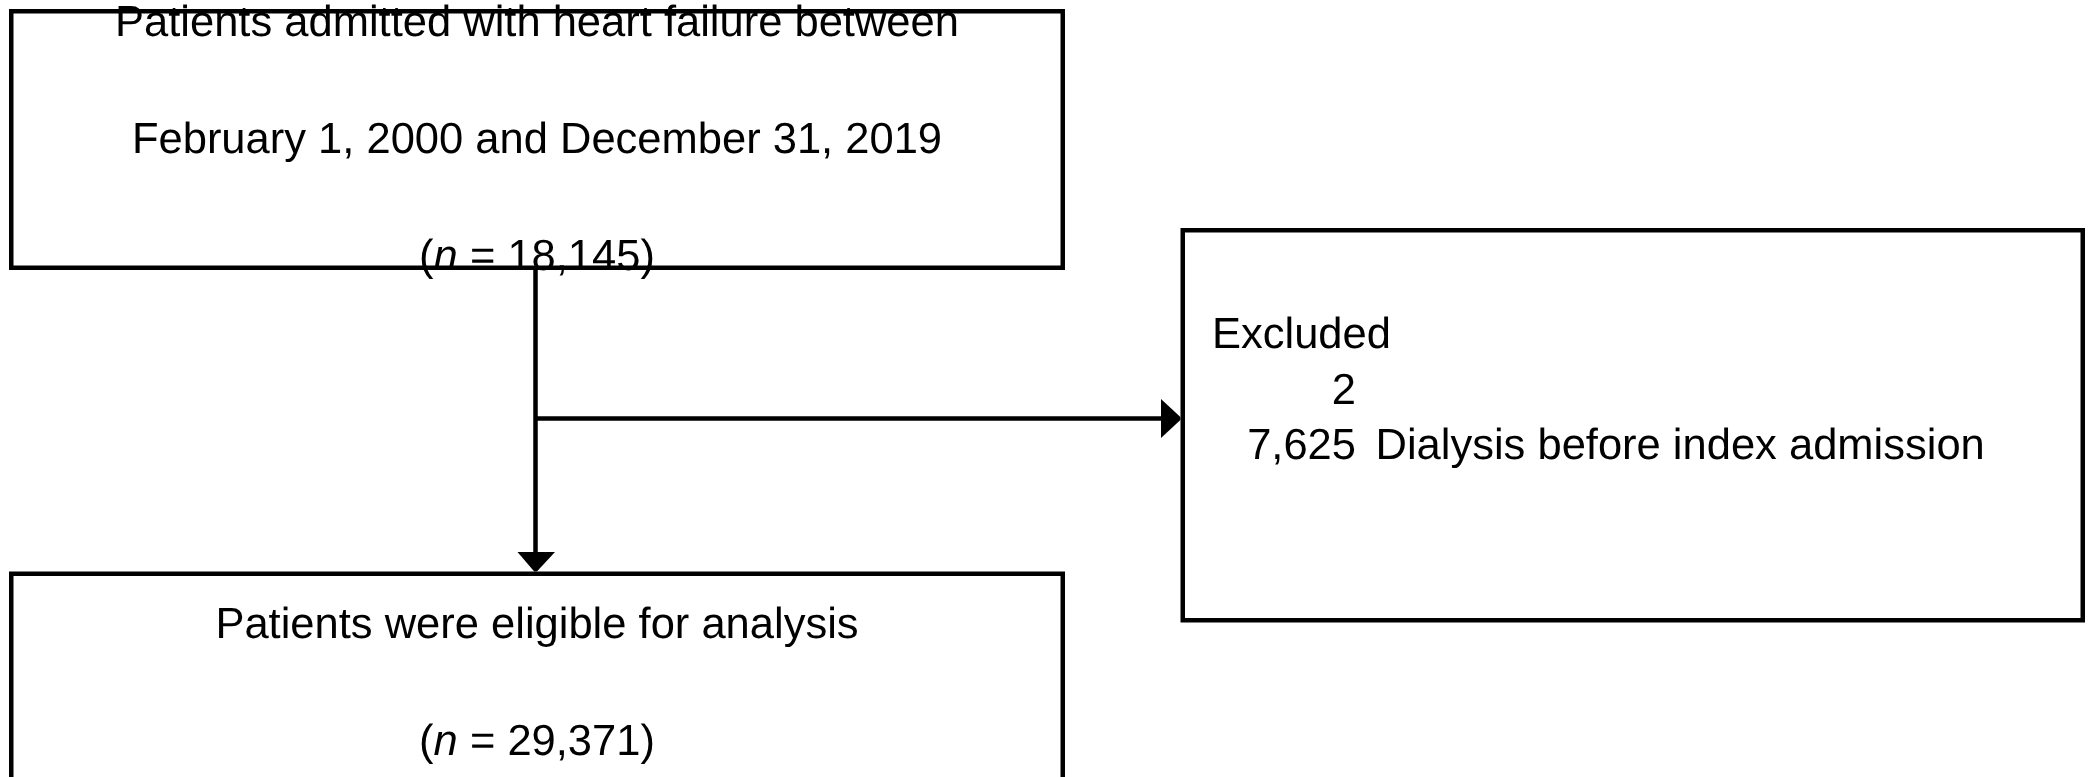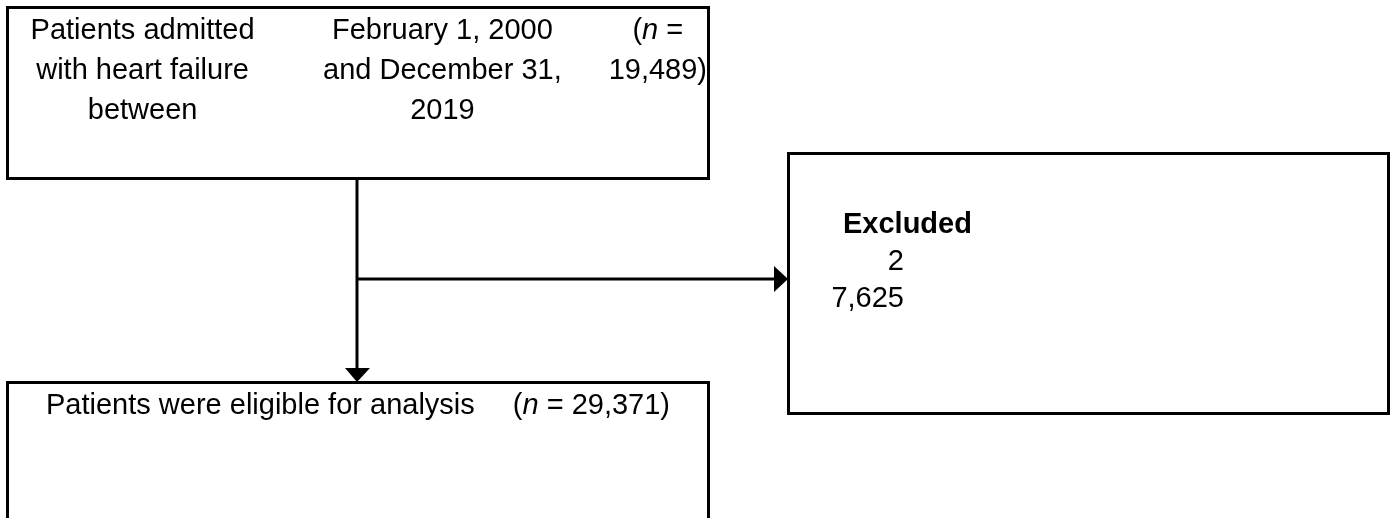--- a/index.html
+++ b/index.html
@@ -1,54 +1,55 @@
 <!DOCTYPE html>
 <html><head>
   <meta charset="utf-8">
   <style>
     html, body { margin: 0; padding: 0; background: #ffffff; }
     body { width: 1395px; height: 518px; position: relative; overflow: hidden;
            font-family: "Liberation Sans", "DejaVu Sans", sans-serif; color: #000; }
     .box { position: absolute; border: 3px solid #000; box-sizing: border-box; background: #fff; }
-    .center-text { display: flex; flex-direction: row; justify-content: center; align-items: flex-start;
+    .center-text { display: flex; flex-direction: column; justify-content: center; align-items: center;
                    text-align: center; font-size: 29px; line-height: 40px; gap: 38px; }
     #box-top { left: 6px; top: 6px; width: 704px; height: 174px; }
     #box-bottom { left: 6px; top: 381px; width: 704px; height: 147px; }
     #box-excluded { left: 787px; top: 152px; width: 603px; height: 263px; }
     .excl-inner { position: absolute; left: 18px; top: 50px; font-size: 29px; line-height: 37px; }
-    .excl-title { font-weight: bold; margin-left: 35px; }
+    .excl-title { font-weight: normal; }
     .excl-row { display: flex; }
     .excl-count { width: 96px; text-align: right; padding-right: 13px; }
     .n-italic { font-style: italic; }
     svg.connectors { position: absolute; left: 0; top: 0; }
   </style>
 </head>
 <body>
 
 <svg class="connectors" width="1395" height="518">
   <line x1="357" y1="180" x2="357" y2="368" stroke="#000" stroke-width="3"></line>
   <polygon points="345,368 370,368 357,382" fill="#000"></polygon>
   <line x1="356" y1="279" x2="774" y2="279" stroke="#000" stroke-width="3"></line>
   <polygon points="774,266 774,292 788,279" fill="#000"></polygon>
 </svg>
 
 <div id="box-top" class="box center-text">
   <div>Patients admitted with heart failure between</div>
   <div>February 1, 2000 and December 31, 2019</div>
-  <div><span>(</span><span class="n-italic">n</span><span> = 19,489)</span></div>
+  <div><span>(</span><span class="n-italic">n</span><span> = 18,145)</span></div>
 </div>
 
 <div id="box-excluded" class="box">
   <div class="excl-inner">
     <div class="excl-title">Excluded</div>
     <div class="excl-row">
       <span class="excl-count">2</span>
     </div>
     <div class="excl-row">
       <span class="excl-count">7,625</span>
+      <span>Dialysis before index admission</span>
     </div>
   </div>
 </div>
 
 <div id="box-bottom" class="box center-text">
   <div>Patients were eligible for analysis</div>
   <div><span>(</span><span class="n-italic">n</span><span> = 29,371)</span></div>
 </div>
 
 </body></html>

